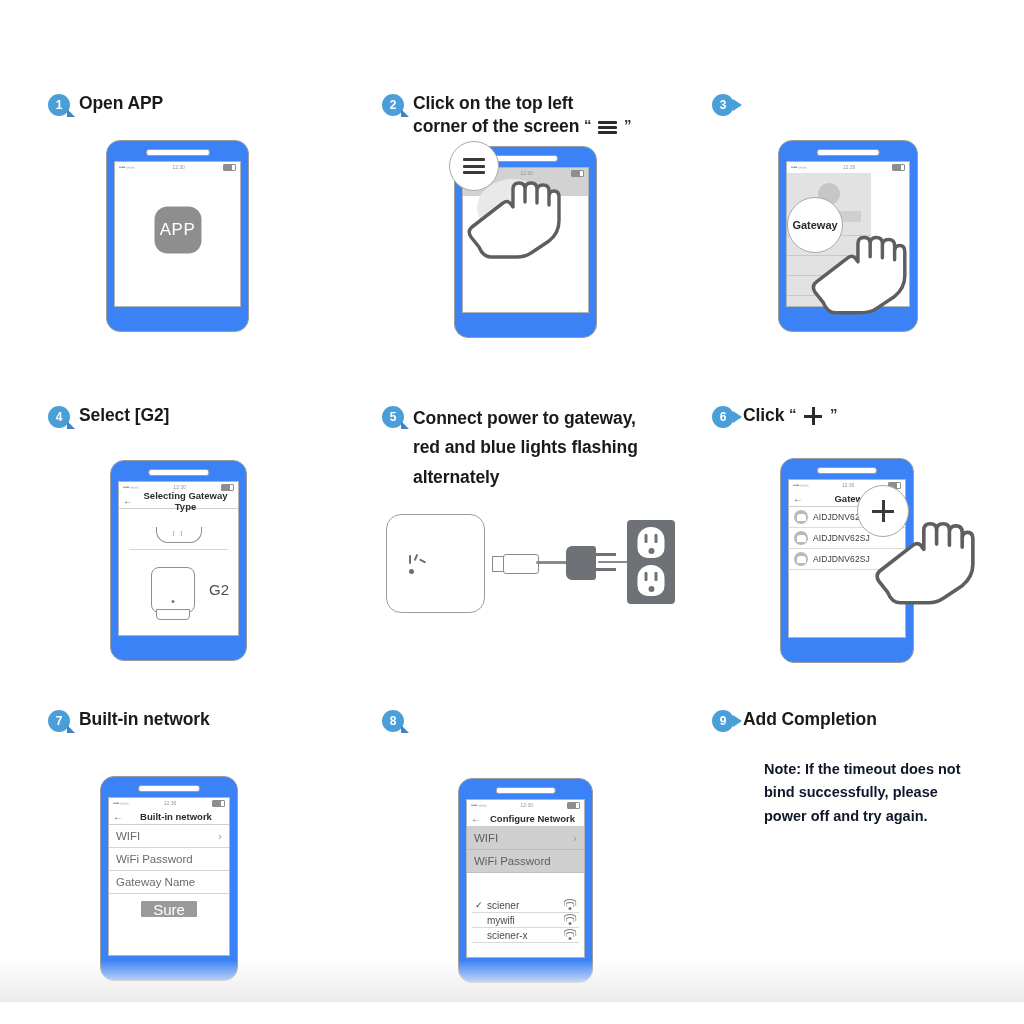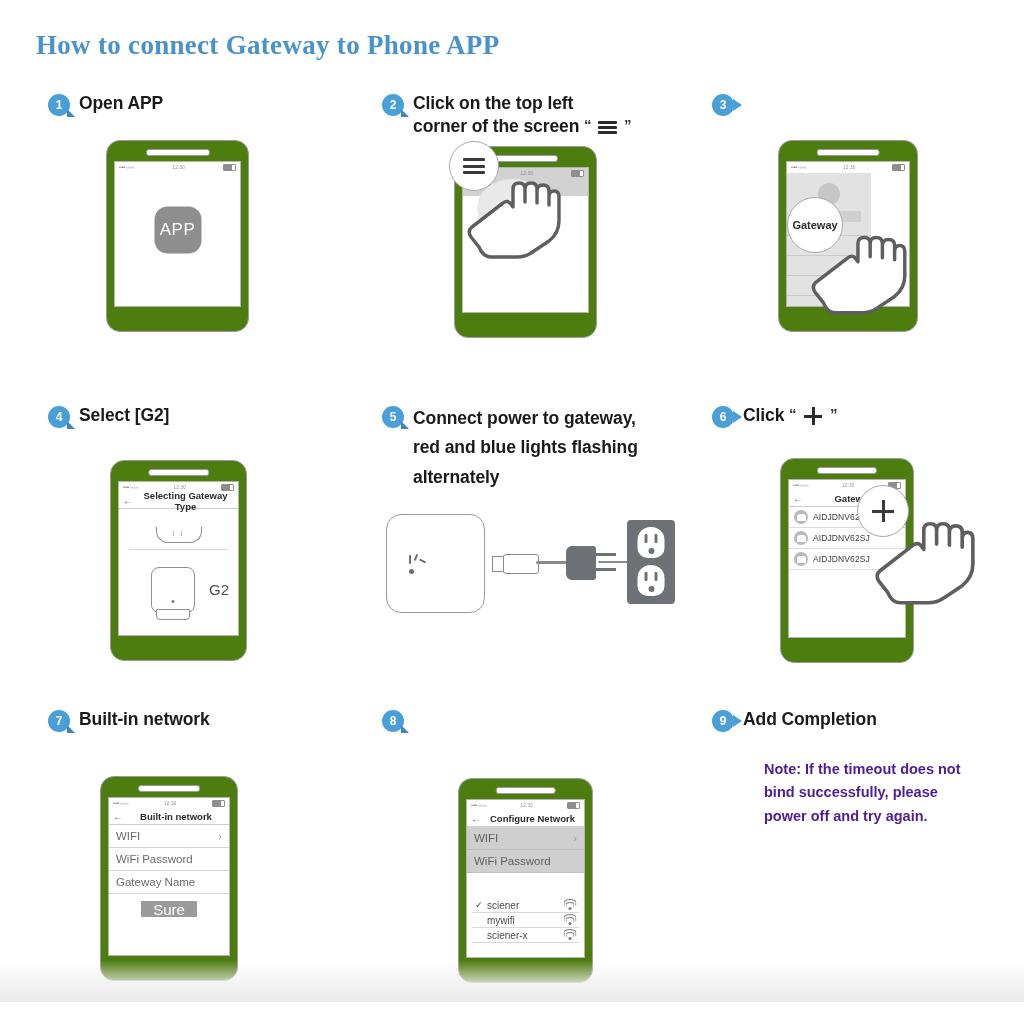--- a/index.html
+++ b/index.html
@@ -83,21 +83,21 @@
   }
   .plus-inline i{position:absolute;background:#2b2b2b;}
   .plus-inline i:nth-child(1){left:0;top:7.5px;width:18px;height:3px;}
   .plus-inline i:nth-child(2){top:0;left:7.5px;height:18px;width:3px;}
 
   
   .phone{
     position:absolute;
     border:1.6px solid #9b9b9b;
     border-radius:14px;
-    background:#4d7c0f;
+    background:#3b82f6;
     box-sizing:border-box;
   }
   .phone .speaker{
     position:absolute;left:50%;transform:translateX(-50%);
     top:8px;width:44%;height:5px;
     border:1.4px solid #9b9b9b;border-radius:3px;background:#fff;
   }
   .screen{
     position:absolute;left:7px;right:7px;top:20px;bottom:24px;
     border:1.2px solid #b4b4b4;
@@ -273,35 +273,34 @@
   .wrow .lft{display:flex;align-items:center;gap:3px;}
   .wrow .tick{width:9px;font-size:9px;color:#3a3a3a;}
   .wifi-ico{width:13px;height:10px;position:relative;}
   .wifi-ico b{position:absolute;left:50%;transform:translateX(-50%);border:1.5px solid #7a7a7a;border-bottom:none;border-radius:50% 50% 0 0;}
   .wifi-ico b:nth-child(1){bottom:4.5px;width:11px;height:6px;}
   .wifi-ico b:nth-child(2){bottom:3px;width:7px;height:4px;}
   .wifi-ico b:nth-child(3){bottom:0;width:3px;height:3px;border-radius:50%;border:none;background:#7a7a7a;}
 
   
   .note{
-    font-size:14.5px;color:#4c1d95;line-height:1.62;font-weight:700;
+    font-size:14.5px;color:#0f172a;line-height:1.62;font-weight:700;
   }
 
   
   .botband{
     position:absolute;left:0;right:0;bottom:22px;height:42px;
     background:linear-gradient(180deg,rgba(255,255,255,0) 0%,#f0f0f0 70%,#ebebeb 100%);
   }
 </style>
 </head>
 <body>
 
 <div class="page">
 
-  <div class="title">How to connect Gateway to Phone APP</div>
 
   <div class="grid">
 
     <div class="cell c1 r1">
       <div class="stephead">
         <div class="badge">
           <span>1</span>
           <span class="tail"></span>
         </div>
         <div class="steptext">Open APP</div>

